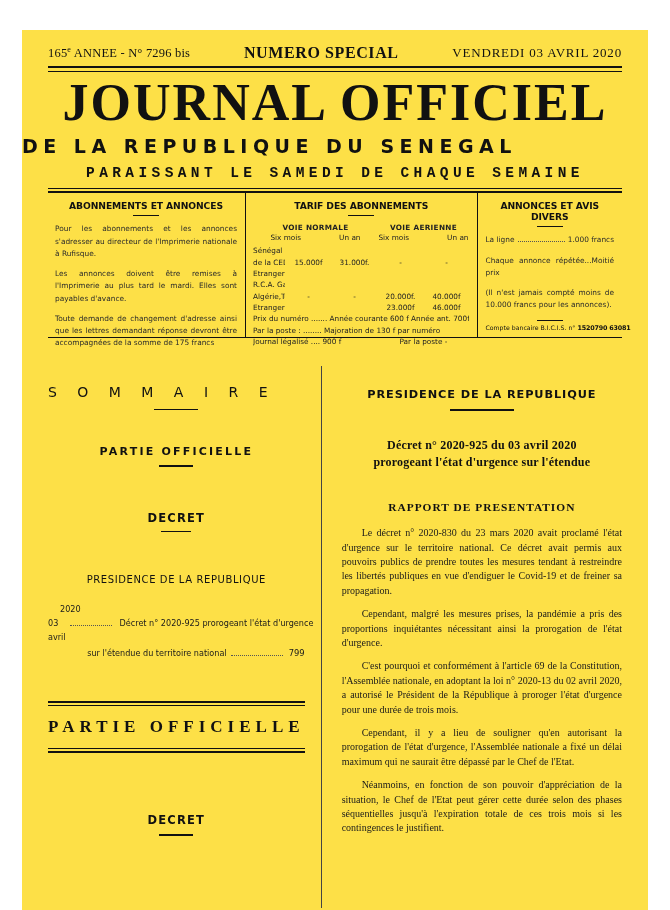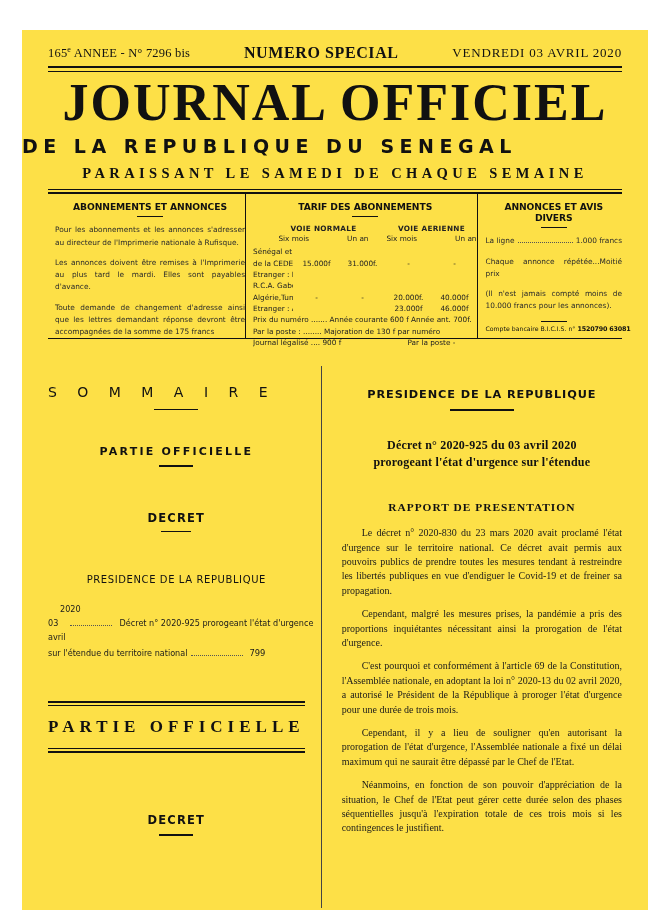--- a/index.html
+++ b/index.html
@@ -20,27 +20,27 @@
   .topline .date{font-size:13px;letter-spacing:.8px;white-space:nowrap;}
 
   .rule-double{margin:5px 26px 0 26px;border-top:2.5px solid #111;
                border-bottom:1.2px solid #111;height:2.5px;}
   .rule-double.thin{border-top:1.6px solid #111;border-bottom:1.6px solid #111;height:2px;}
 
   .jo-title{text-align:center;font-size:52px;font-weight:bold;letter-spacing:2px;
             line-height:.98;margin:6px 0 0 0;font-family:"Liberation Serif",serif;}
   .jo-sub1{font-family:"DejaVu Sans",sans-serif;font-weight:bold;
            font-size:19px;letter-spacing:5.5px;margin-top:7px;}
-  .jo-sub2{text-align:center;font-family:Liberation Serif, serif;font-weight:bold;
+  .jo-sub2{text-align:center;font-family:Liberation Mono, monospace;font-weight:bold;
            font-size:14.5px;letter-spacing:4.4px;margin-top:8px;}
 
   
   .hdrbox{margin:0 26px;border-top:1.3px solid #111;border-bottom:1.3px solid #111;
           display:flex;height:146px;box-sizing:border-box;}
-  .cell{box-sizing:border-box;padding:4px 0 0 7px;position:relative;}
+  .cell{box-sizing:border-box;padding:4px 8px 0 7px;position:relative;}
   .cell.c1{width:34.5%;border-right:1.3px solid #111;}
   .cell.c2{width:40.5%;border-right:1.3px solid #111;}
   .cell.c3{width:25%;}
   .cell h4{margin:3px 0 0 0;text-align:center;font-family:"DejaVu Sans",sans-serif;
            font-weight:bold;font-size:9.2px;letter-spacing:-.1px;}
   .minirule{width:26px;height:1px;background:#111;margin:4px auto 7px auto;}
   .cell p{margin:0 0 8px 0;font-family:"DejaVu Sans",sans-serif;font-size:7.4px;
           line-height:1.65;text-align:justify;color:#2a2a2a;}
 
   
@@ -73,21 +73,21 @@
           font-size:11.5px;letter-spacing:1.2px;margin-top:44px;}
   .presi-som{text-align:center;font-family:"DejaVu Sans",sans-serif;font-size:10px;
              letter-spacing:.6px;margin-top:42px;}
 
   .entry{font-family:"DejaVu Sans",sans-serif;font-size:8.1px;color:#1a1a1a;
          margin-top:18px;line-height:1.7;}
   .entry .yr{margin-left:12px;}
   .entry .l1{display:flex;align-items:baseline;}
   .entry .l1 .d{margin-left:4px;white-space:nowrap;}
   .entry .dots{flex:0 0 42px;border-bottom:1px dotted #555;margin:0 4px 2px 4px;}
-  .entry .l2{display:flex;align-items:baseline;justify-content:flex-start;margin-top:2px;}
+  .entry .l2{display:flex;align-items:baseline;justify-content:flex-end;margin-top:2px;}
   .entry .l2 .dots2{flex:0 0 52px;border-bottom:1px dotted #555;margin:0 6px 2px 4px;}
   .entry .pg{font-size:8.4px;}
 
   .bigrule-top{border-top:2.2px solid #111;border-bottom:1px solid #111;height:2px;
                margin-top:40px;}
   .partie-big{text-align:center;font-family:"Liberation Serif",serif;font-weight:bold;
               font-size:17px;letter-spacing:5px;padding:11px 0 11px 0;}
   .bigrule-bot{border-top:1px solid #111;border-bottom:2.2px solid #111;height:2px;}
   .decret2{text-align:center;font-family:"DejaVu Sans",sans-serif;font-weight:bold;
            font-size:11.5px;letter-spacing:1.2px;margin-top:60px;}

